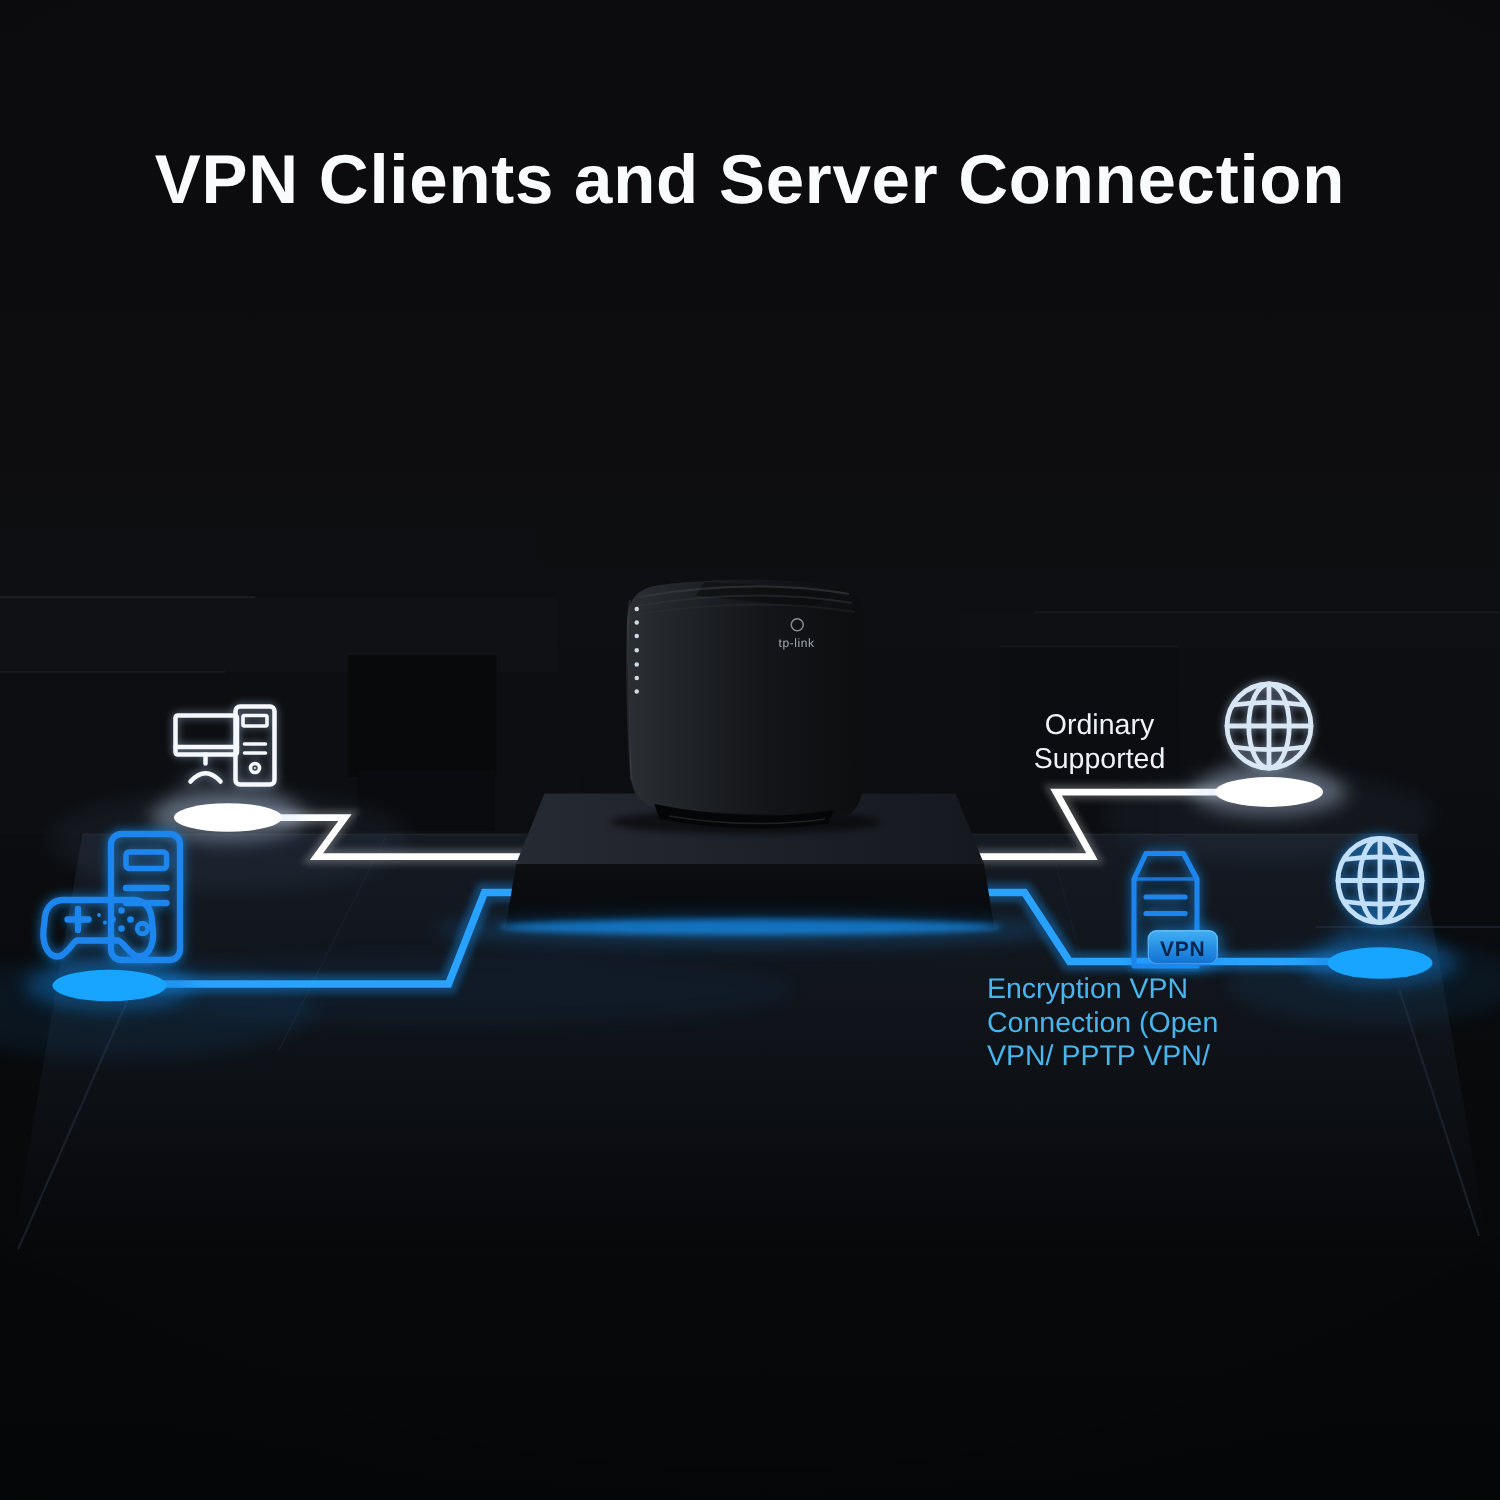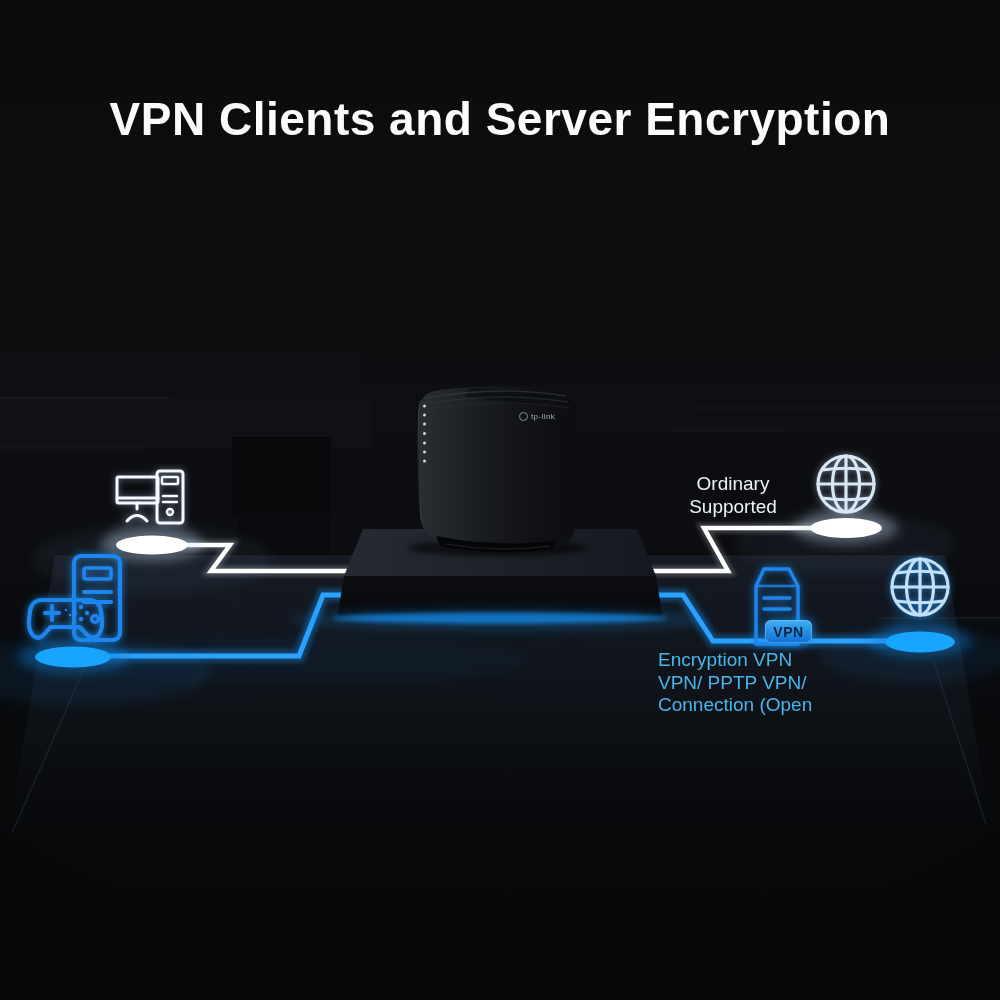--- a/index.html
+++ b/index.html
@@ -16,21 +16,21 @@
     font-size:46px;font-weight:600;letter-spacing:.5px;}
   .ordinary{left:663px;top:472px;width:140px;text-align:center;color:#eef2f6;
     font-size:19px;line-height:23px;font-weight:400;}
   .encryption{left:658px;top:649px;width:220px;text-align:left;color:#48b5ec;
     font-size:19px;line-height:22.7px;font-weight:400;}
   .encryption div,.ordinary div{white-space:nowrap;}
   .vpn-badge{left:765px;top:620px;width:47px;height:23px;display:flex;align-items:center;justify-content:center;
     border-radius:6px;background:linear-gradient(180deg,#41b0f5,#0f6fd2);
     box-shadow:0 0 12px rgba(20,147,245,.85), inset 0 0 0 1px rgba(140,205,255,.45);
     color:#07264a;font-size:14px;font-weight:700;letter-spacing:.5px;}
-  .router-logo{left:519px;top:412px;display:flex;align-items:center;gap:3px;}
+  .router-logo{left:519px;top:412px;display:flex;align-items:center;gap:3px;flex-direction:column;}
   .router-logo .dot{width:7px;height:7px;border:1px solid #868d95;border-radius:50%;}
   .router-logo .brand{color:#a6adb5;font-size:8px;letter-spacing:.4px;}
 </style>
 </head>
 <body>
 
 <div class="stage">
 
   <svg class="scene" viewBox="0 0 1000 1000">
     <defs>
@@ -213,33 +213,33 @@
     <g filter="url(#glowBlue)" fill="none" stroke="#1e86ee" stroke-width="3.4" stroke-linecap="round" stroke-linejoin="round">
       <path d="M756,586 L764,569 L789,569 L798,586 L798,644 L756,644 Z"></path>
       <line x1="756" y1="586" x2="798" y2="586" stroke-width="2.4" opacity="0.8"></line>
       <line x1="764" y1="598" x2="790" y2="598"></line>
       <line x1="764" y1="609" x2="790" y2="609"></line>
     </g>
   </svg>
 
   <div class="vignette"></div>
 
-  <div class="txt title">VPN Clients and Server Encryption</div>
+  <div class="txt title">VPN Clients and Server Connection</div>
 
   <div class="txt ordinary">
     <div>Ordinary</div>
     <div>Supported</div>
   </div>
 
   <div class="txt vpn-badge">VPN</div>
 
   <div class="txt encryption">
     <div>Encryption VPN</div>
+    <div>Connection (Open</div>
     <div>VPN/ PPTP VPN/</div>
-    <div>Connection (Open</div>
   </div>
 
   <div class="txt router-logo">
     <span class="dot"></span>
     <span class="brand">tp-link</span>
   </div>
 
 </div>
 
 </body></html>

